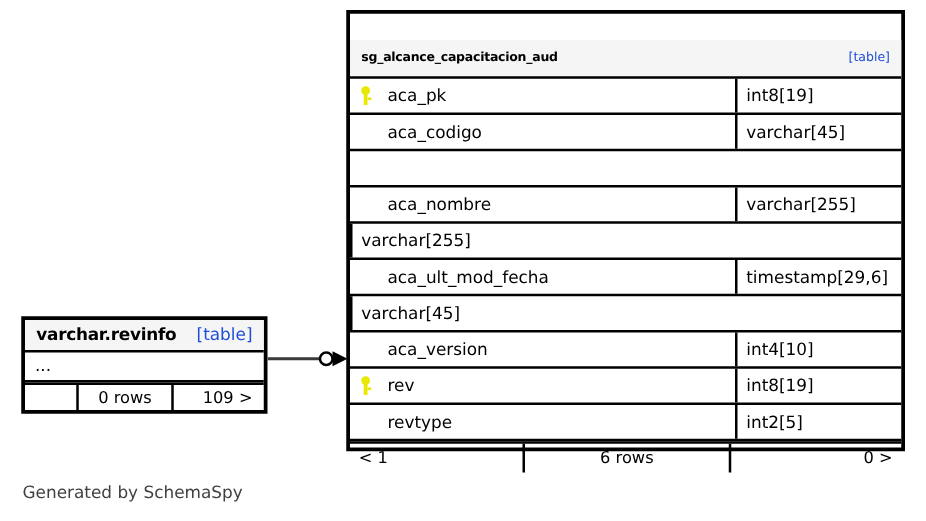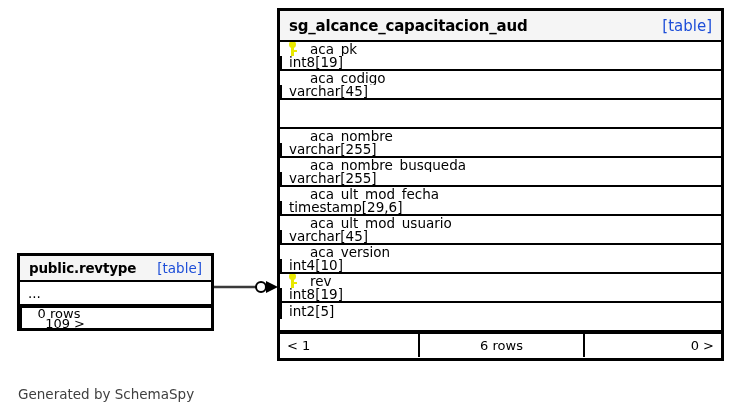--- a/index.html
+++ b/index.html
@@ -119,40 +119,40 @@
   .fc-center { justify-content: center; }
   .fc-right  { justify-content: flex-end; padding-right: 7px; }
 
   
   #main-table {
     left: 277px;
     top: 8px;
     width: 447px;
     height: 353px;
   }
-  #main-table .erd-header { height: 31px; font-size: 15px; }
-  #main-table .erd-row { height: 29px; font-size: 13.5px; flex-direction: column; }
+  #main-table .erd-header { height: 31px; font-size: 10px; margin-top: 21px; }
+  #main-table .erd-row { height: 29px; font-size: 13.5px; }
   #main-table .erd-col-name { width: 308px; }
   #main-table .erd-col-type { width: 133px; align-items: center; }
   #main-table .erd-footer { height: 25px; font-size: 13px; }
   #main-table .erd-foot-cell.f1 { width: 140px; }
   #main-table .erd-foot-cell.f2 { width: 166px; }
   #main-table .erd-foot-cell.f3 { width: 140px; }
 
   
   #ref-table {
     left: 17px;
     top: 253px;
     width: 197px;
     height: 78px;
   }
   #ref-table .erd-header { height: 26px; font-size: 13.5px; }
   #ref-table .erd-row { height: 24px; font-size: 13.5px; }
   #ref-table .erd-col-name { width: 100%; border-left: none; }
-  #ref-table .erd-footer { height: 22px; font-size: 13px; flex-direction: column; }
+  #ref-table .erd-footer { height: 22px; font-size: 13px; }
   #ref-table .erd-foot-cell.f1 { width: 41px; }
   #ref-table .erd-foot-cell.f2 { width: 76px; }
   #ref-table .erd-foot-cell.f3 { width: 72px; }
 
   
   #relationship {
     position: absolute;
     left: 214px;
     top: 276px;
     width: 66px;
@@ -212,44 +212,36 @@
     <div class="erd-col-name">
       <span class="key-slot"></span>
       <span>aca_nombre</span>
     </div>
     <div class="erd-col-type">
       <span>varchar[255]</span>
     </div>
   </div>
 
   <div class="erd-row">
-    <div class="erd-col-name">
-      <span class="key-slot"></span>
-      <span>aca_nombre_busqueda</span>
-    </div>
     <div class="erd-col-type">
       <span>varchar[255]</span>
     </div>
   </div>
 
   <div class="erd-row">
     <div class="erd-col-name">
       <span class="key-slot"></span>
       <span>aca_ult_mod_fecha</span>
     </div>
     <div class="erd-col-type">
       <span>timestamp[29,6]</span>
     </div>
   </div>
 
   <div class="erd-row">
-    <div class="erd-col-name">
-      <span class="key-slot"></span>
-      <span>aca_ult_mod_usuario</span>
-    </div>
     <div class="erd-col-type">
       <span>varchar[45]</span>
     </div>
   </div>
 
   <div class="erd-row">
     <div class="erd-col-name">
       <span class="key-slot"></span>
       <span>aca_version</span>
     </div>
@@ -268,37 +260,41 @@
           </span>
       </span>
       <span>rev</span>
     </div>
     <div class="erd-col-type">
       <span>int8[19]</span>
     </div>
   </div>
 
   <div class="erd-row">
+    <div class="erd-col-name">
+      <span class="key-slot"></span>
+      <span>revtype</span>
+    </div>
     <div class="erd-col-type">
       <span>int2[5]</span>
     </div>
   </div>
 
   <div class="erd-footer">
     <div class="erd-foot-cell f1 fc-left">&lt; 1</div>
     <div class="erd-foot-cell f2 fc-center">6 rows</div>
     <div class="erd-foot-cell f3 fc-right">0 &gt;</div>
   </div>
 
 </div>
 
 <div class="erd-table" id="ref-table">
 
   <div class="erd-header">
-    <span class="erd-title">public.revtype</span>
+    <span class="erd-title">varchar.revinfo</span>
     <span class="erd-kind">[table]</span>
   </div>
 
   <div class="erd-row">
     <div class="erd-col-name">
       <span>...</span>
     </div>
   </div>
 
   <div class="erd-footer">

